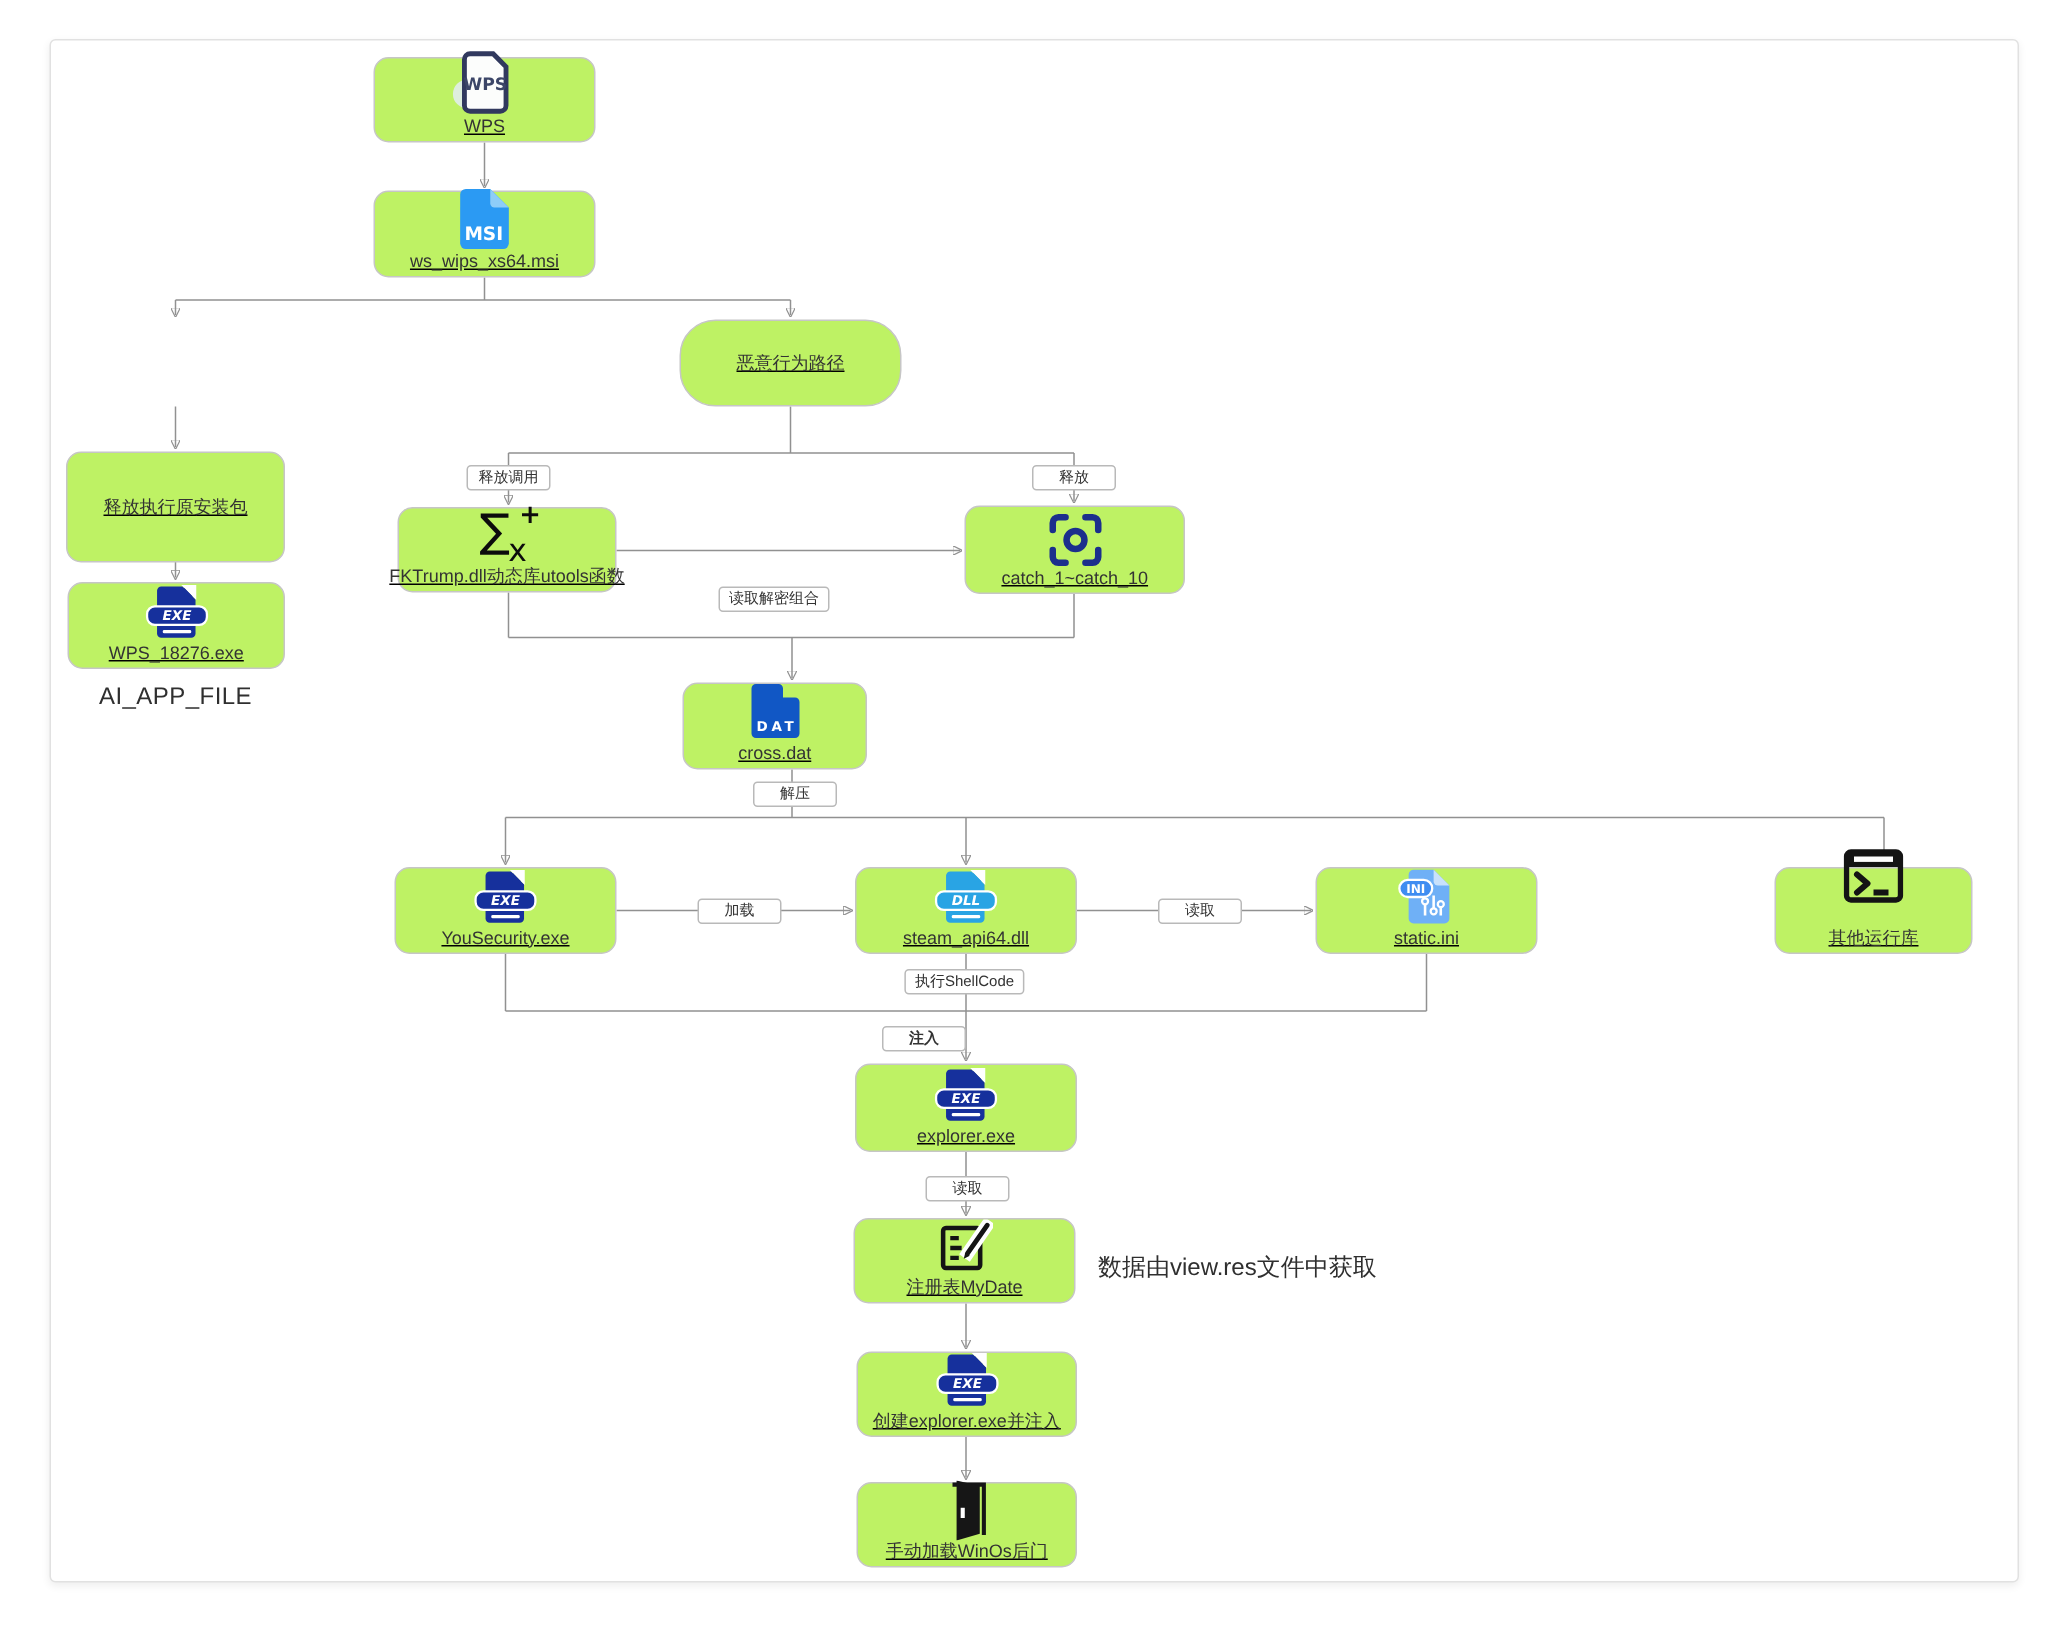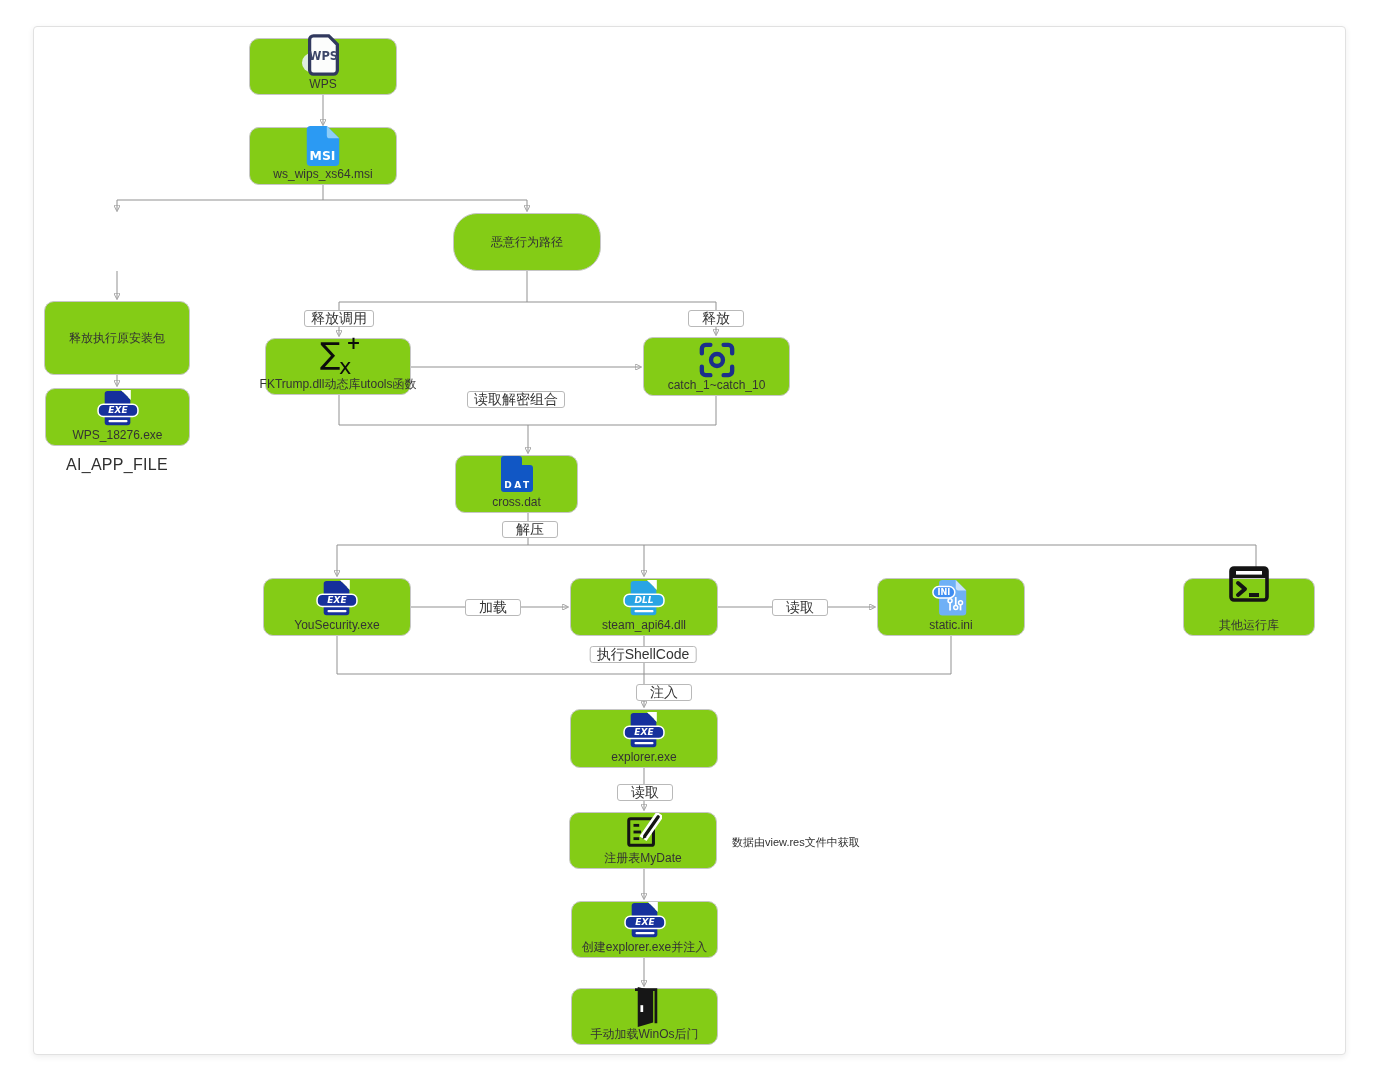--- a/index.html
+++ b/index.html
@@ -3,23 +3,23 @@
 <meta charset="utf-8">
 <style>
   html,body{margin:0;padding:0;background:#ffffff;font-family:"Liberation Sans",sans-serif;}
   .stage{position:relative;width:1376px;height:1083px;background:#ffffff;overflow:hidden;}
   .panel{position:absolute;left:33px;top:26px;width:1311px;height:1027px;background:#fff;
          border:1px solid #e1e1e1;border-radius:4px;box-shadow:0 2px 6px rgba(0,0,0,.07);}
   .canvas{position:absolute;left:0;top:0;width:1376px;height:1083px;}
   svg.wires{position:absolute;left:0;top:0;width:1376px;height:1083px;pointer-events:none;}
   svg.wires path{stroke:#919191;stroke-width:1;fill:none;}
 
-  .node{position:absolute;background:#84cc16;border:1px solid #c6c6c6;border-radius:10px;
+  .node{position:absolute;background:#bef264;border:1px solid #c6c6c6;border-radius:10px;
         box-sizing:border-box;display:flex;flex-direction:column;align-items:center;
-        justify-content:flex-end;padding-bottom:3px;}
+        justify-content:flex-end;padding-bottom:3px;text-decoration:underline;}
   .node.texty{justify-content:center;padding-bottom:0;}
   .nlabel{font-size:12px;color:#333;line-height:1.2;white-space:nowrap;}
   .nicon{display:flex;align-items:flex-end;justify-content:center;}
   .nicon svg{display:block;}
   .nicon text{font-family:"DejaVu Sans","Liberation Sans",sans-serif;}
 
   .n-wps{left:249px;top:38px;width:148px;height:57px;}
   .n-msi{left:249px;top:127px;width:148px;height:58px;}
   .n-disguise{left:44px;top:213px;width:146px;height:58px;}
   .n-malicious{left:453px;top:213px;width:148px;height:58px;border-radius:24px;}
@@ -31,35 +31,35 @@
   .n-yousec{left:263px;top:578px;width:148px;height:58px;}
   .n-steam{left:570px;top:578px;width:148px;height:58px;}
   .n-staticini{left:877px;top:578px;width:148px;height:58px;}
   .n-otherlibs{left:1183px;top:578px;width:132px;height:58px;gap:16px;}
   .n-explorer{left:570px;top:709px;width:148px;height:59px;}
   .n-registry{left:569px;top:812px;width:148px;height:57px;}
   .n-createexp{left:571px;top:901px;width:147px;height:57px;}
   .n-backdoor{left:571px;top:988px;width:147px;height:57px;align-items:center;}
 
   .elabel{position:absolute;transform:translateX(-50%);background:#fff;border:1px solid #b9b9b9;
-          border-radius:3px;font-size:14px;color:#333;line-height:15px;padding:0 6px;
+          border-radius:3px;font-size:10px;color:#333;line-height:15px;padding:0 6px;
           white-space:nowrap;min-width:56px;text-align:center;box-sizing:border-box;}
   .el-release-call{left:339px;top:310px;}
   .el-release{left:716px;top:310px;}
   .el-read-decrypt{left:516px;top:359px;margin-top:32px;}
   .el-unzip{left:530px;top:521px;}
   .el-load{left:493px;top:599px;}
   .el-read1{left:800px;top:599px;}
   .el-shellcode{left:643px;top:646px;min-width:0;}
-  .el-inject{left:664px;top:684px;}
+  .el-inject{left:616px;top:684px;font-weight:bold;}
   .el-read2{left:645px;top:784px;}
 
   .free-ai{position:absolute;left:117px;top:456px;transform:translateX(-50%);
            font-size:16px;color:#2f2f2f;letter-spacing:.3px;}
-  .free-note{position:absolute;left:732px;top:835px;font-size:11px;color:#2f2f2f;}
+  .free-note{position:absolute;left:732px;top:835px;font-size:16px;color:#2f2f2f;}
 </style>
 </head>
 <body>
 
 <div class="stage">
   <div class="panel"></div>
 
   <div class="canvas">
 
     <svg class="wires" viewBox="0 0 1376 1083">

